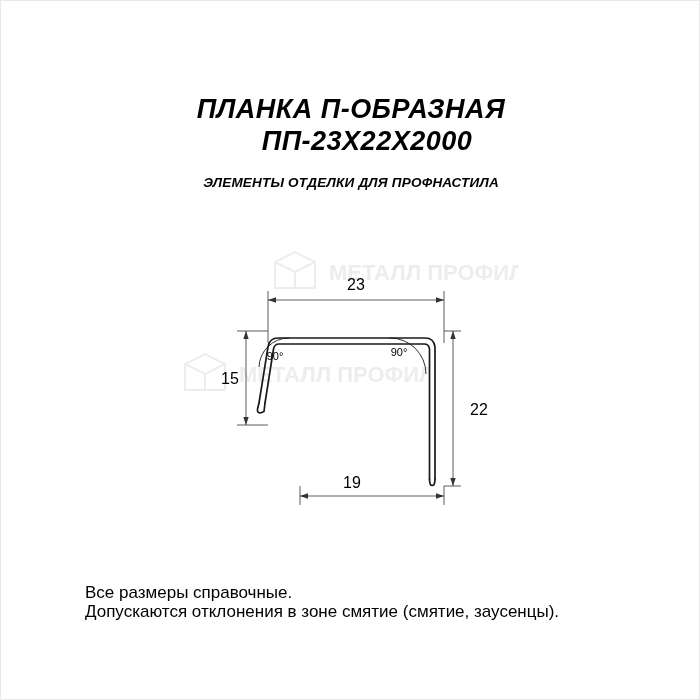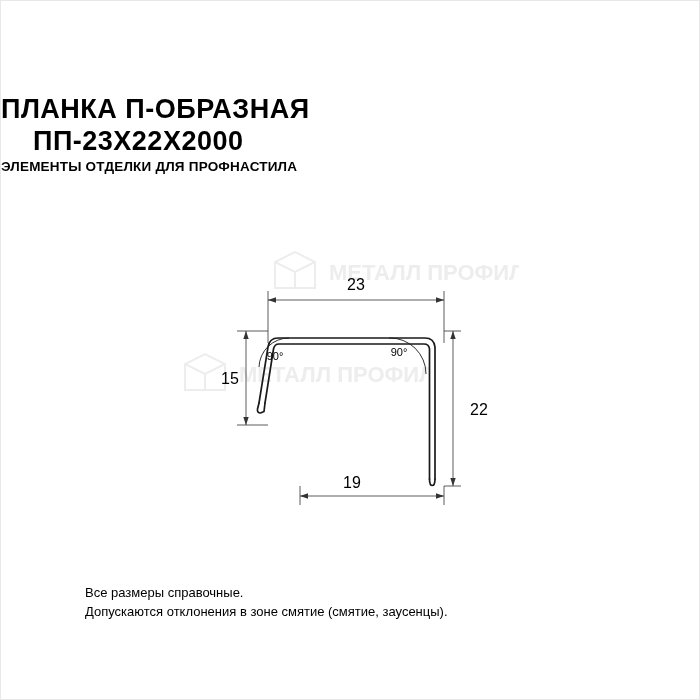--- a/index.html
+++ b/index.html
@@ -19,37 +19,38 @@
     width: 700px;
     height: 700px;
     box-sizing: border-box;
     border: 1px solid #e8e8e8;
   }
   .title-block {
     position: absolute;
     top: 92px;
     left: 0;
     width: 700px;
-    text-align: left;
+    text-align: center;
+    font-style: italic;
   }
   .title-line1 {
     font-size: 27px;
     font-weight: bold;
     letter-spacing: 0.5px;
     line-height: 32px;
   }
   .title-line2 {
     font-size: 27px;
     font-weight: bold;
     letter-spacing: 0.5px;
     line-height: 32px;
     margin-left: 32px;
   }
   .subtitle {
-    margin-top: 2px;
+    margin-top: 18px;
     font-size: 13.5px;
     font-weight: bold;
     letter-spacing: 0.2px;
   }
   .drawing {
     position: absolute;
     top: 242px;
     left: 130px;
     width: 440px;
     height: 290px;
@@ -61,21 +62,21 @@
     position: absolute;
     pointer-events: none;
     opacity: 1;
   }
   .wm1 { top: 243px; left: 268px; }
   .wm2 { top: 345px; left: 178px; }
   .notes {
     position: absolute;
     left: 84px;
     top: 582px;
-    font-size: 13px;
+    font-size: 17px;
     line-height: 19px;
   }
   .note-line { white-space: nowrap; }
   .dim-text {
     font-family: "Liberation Sans", sans-serif;
   }
 </style>
 </head>
 <body>
 

